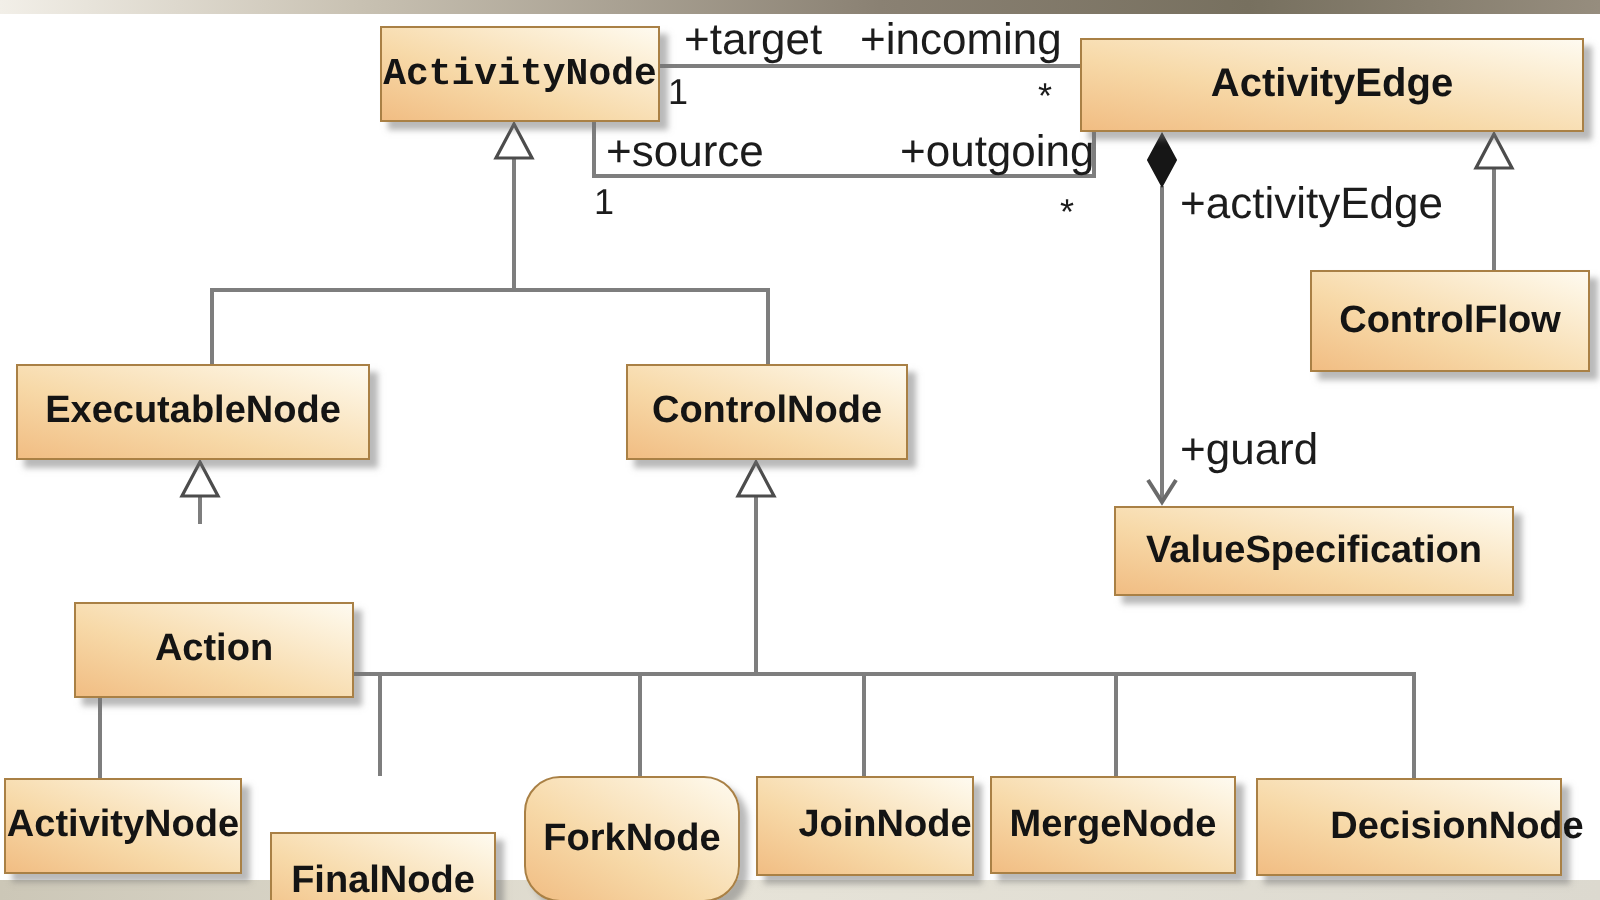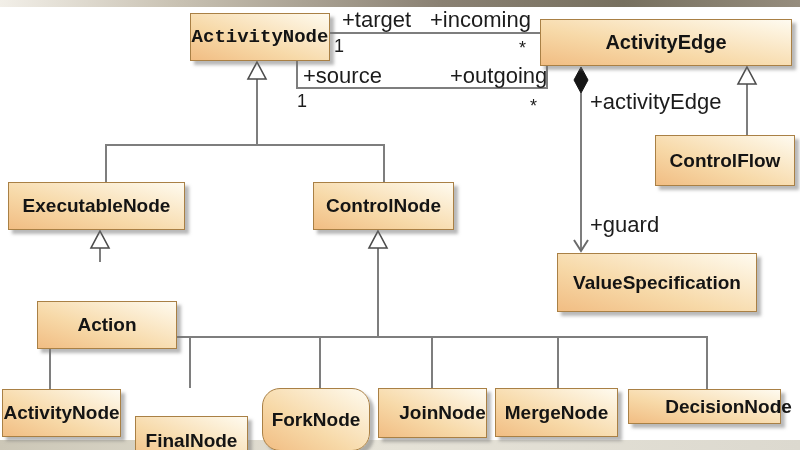--- a/index.html
+++ b/index.html
@@ -18,27 +18,27 @@
       background:linear-gradient(to top right,var(--box-dark,#f1bd83) 0%,#f7d9a8 40%,var(--box-light,#fdf4e1) 88%,#fefaf0 100%);
       border:1.5px solid var(--box-border,#a98045);
       box-shadow:4px 4px 3px rgba(115,115,115,.5);
       font-weight:bold;font-size:19px;color:#141414;white-space:nowrap;box-sizing:border-box;}
   #b-activitynode{left:190px;top:13px;width:140px;height:48px;font-family:Liberation Mono, monospace;}
   #b-activityedge{left:540px;top:19px;width:252px;height:47px;font-size:20px;}
   #b-controlflow{left:655px;top:135px;width:140px;height:51px;}
   #b-executablenode{left:8px;top:182px;width:177px;height:48px;}
   #b-controlnode{left:313px;top:182px;width:141px;height:48px;}
   #b-action{left:37px;top:262px;width:140px;height:48px;margin-top:39px;}
-  #b-valuespecification{left:557px;top:253px;width:200px;height:59px;}
+  #b-valuespecification{left:557px;top:253px;width:200px;height:45px;}
   #b-initialnode{left:2px;top:389px;width:119px;height:48px;}
   #b-finalnode{left:135px;top:388px;width:113px;height:49px;margin-top:28px;}
   #b-forknode{left:262px;top:388px;width:108px;height:63px;border-radius:18px;}
   #b-joinnode{left:378px;top:388px;width:109px;height:50px;padding-left:20px;}
   #b-mergenode{left:495px;top:388px;width:123px;height:49px;}
-  #b-decisionnode{left:628px;top:389px;width:153px;height:35px;padding-left:48px;}
+  #b-decisionnode{left:628px;top:389px;width:153px;height:49px;padding-left:48px;}
   .elabel{position:absolute;font-size:22px;color:#1c1c1c;white-space:nowrap;}
   .mult{position:absolute;font-size:18px;color:#1c1c1c;}
 </style>
 </head>
 <body>
 
 <div class="stage">
 
   <div class="strip-top"></div>
   <div class="strip-bottom"></div>

